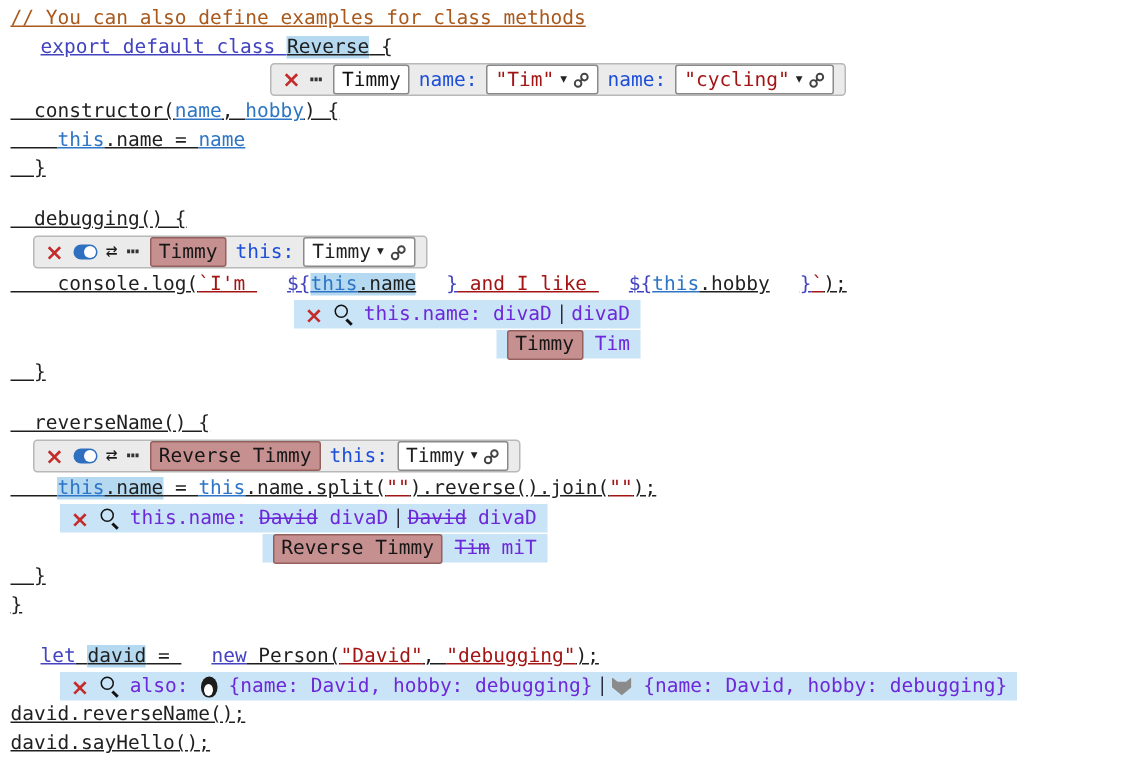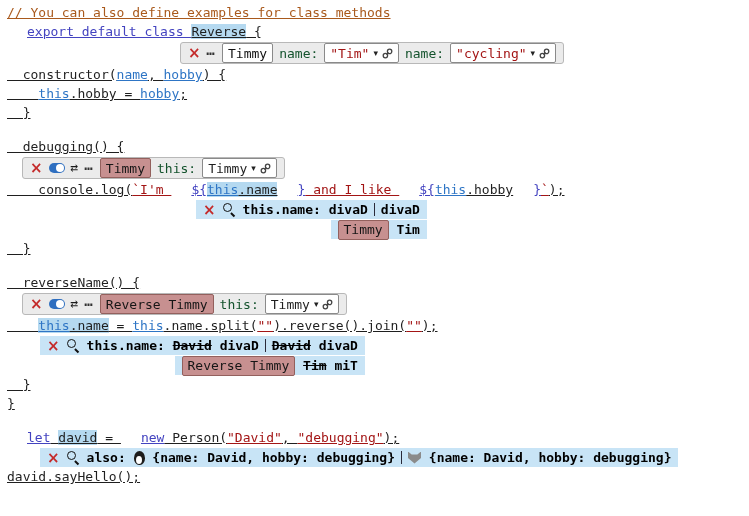--- a/index.html
+++ b/index.html
@@ -37,35 +37,35 @@
   .icon-search{width:13px;height:13px;position:relative;display:inline-block;}
   .icon-search::before{content:'';position:absolute;left:0;top:0;width:7px;height:7px;
     border:1.6px solid #111;border-radius:50%;}
   .icon-search::after{content:'';position:absolute;left:8.5px;top:8.5px;width:5px;height:1.8px;
     background:#111;transform:rotate(45deg);transform-origin:left center;}
 
   .name-field{background:#fff;border:1px solid var(--dropdown_border);border-radius:2px;
     padding:0 5px;height:18px;display:inline-flex;align-items:center;color:#111;}
   .chip{background:var(--chip_bg);border:1px solid var(--chip_border);border-radius:2px;
     padding:0 5px;height:18px;display:inline-flex;align-items:center;color:#161616;}
-  .field-label{color:#14532d;}
+  .field-label{color:#1d4ed8;}
   .dropdown{background:#fff;border:1px solid var(--dropdown_border);border-radius:2px;
     padding:0 5px;height:18px;display:inline-flex;align-items:center;gap:4px;}
   .dd-value{white-space:pre;}
   .caret{font-family:"DejaVu Sans",sans-serif;font-size:9px;color:#222;}
   .link-icon{display:inline-flex;align-items:center;}
 
   .result-wrap{display:flex;}
   .result-stack{display:inline-flex;flex-direction:column;align-items:flex-end;}
   .result-line{
     display:inline-flex;align-items:center;background:var(--result_bg);
     padding:0 7px;height:19px;margin-top:1px;box-sizing:border-box;
   }
   .result-line .icon{margin-right:7px;}
-  .rtext{white-space:pre;color:#000000;font-weight:bold;}
+  .rtext{white-space:pre;color:#6d28d9;}
   .strike{text-decoration:line-through;}
   .vsep{width:1px;height:13px;background:#2a2a3a;margin:0 6px;display:inline-block;}
 
   .animal{display:inline-block;position:relative;}
   .penguin{width:11px;height:14px;background:#1c1c1c;border-radius:50% 50% 46% 46%;}
   .penguin::after{content:'';position:absolute;left:2.5px;bottom:0.5px;width:6px;height:8px;
     background:#fff;border-radius:50%;}
   .wolf{width:13px;height:12px;background:#8b8b8b;
     clip-path:polygon(0 0,28% 25%,72% 25%,100% 0,100% 55%,50% 100%,0 55%);}
 </style>
@@ -104,21 +104,21 @@
                 <circle cx="3.4" cy="7.6" r="2.2"></circle>
                 <circle cx="7.6" cy="3.4" r="2.2"></circle>
                 <path d="M4.5 6.5 L6.5 4.5"></path>
               </g>
             </svg>
           </span>
         </span>
       </span>
     </div>
     <div class="code-line"><span class="tok tok-plain">  constructor(</span><span class="tok tok-var">name</span><span class="tok tok-plain">, </span><span class="tok tok-var">hobby</span><span class="tok tok-plain">) {</span></div>
-    <div class="code-line"><span class="tok tok-plain">    </span><span class="tok tok-var">this</span><span class="tok tok-plain">.hobby = </span><span class="tok tok-var">hobby</span><span class="tok tok-plain">;</span></div>
+    <div class="code-line"><span class="tok tok-plain">    </span><span class="tok tok-var">this</span><span class="tok tok-plain">.name = </span><span class="tok tok-var">name</span></div>
     <div class="code-line"><span class="tok tok-plain">  }</span></div>
     <div class="code-line blank">&nbsp;</div>
     <div class="code-line"><span class="tok tok-plain">  debugging() {</span></div>
     <div class="widget-row" style="margin-left: 15px;">
       <span class="example-widget">
         <span class="icon icon-close">×</span>
         <span class="icon icon-toggle"></span>
         <span class="icon icon-swap">⇄</span>
         <span class="icon icon-dots">⋯</span>
         <span class="chip">Timmy</span>
@@ -213,14 +213,15 @@
           <span class="icon icon-search"></span>
           <span class="rtext">also: </span>
           <span class="animal penguin"></span>
           <span class="rtext"> {name: David, hobby: debugging}</span>
           <span class="vsep"></span>
           <span class="animal wolf"></span>
           <span class="rtext"> {name: David, hobby: debugging}</span>
         </div>
       </div>
     </div>
+    <div class="code-line"><span class="tok tok-plain">david.reverseName();</span></div>
     <div class="code-line"><span class="tok tok-plain">david.sayHello();</span></div>
   </div>
 
 </body></html>

